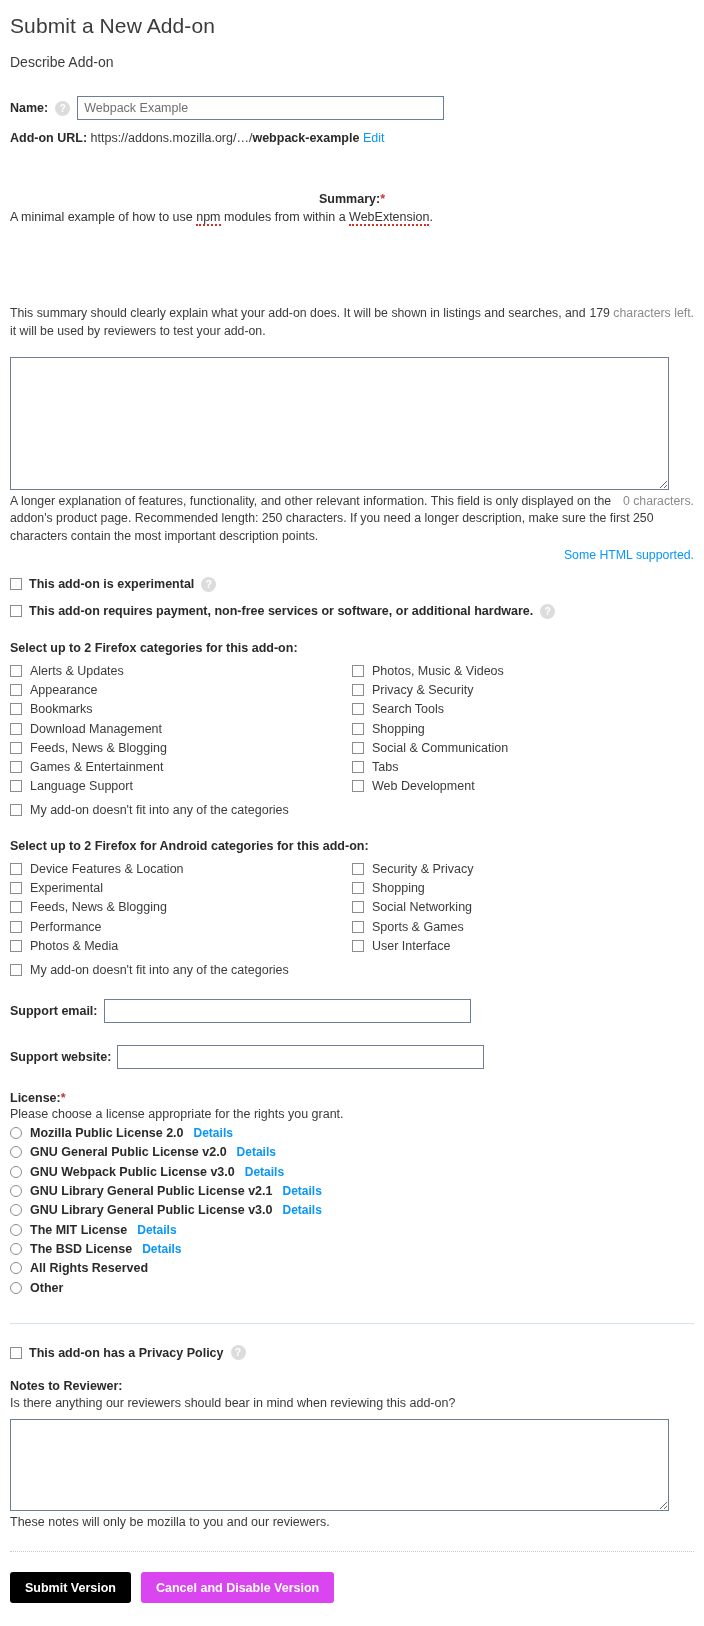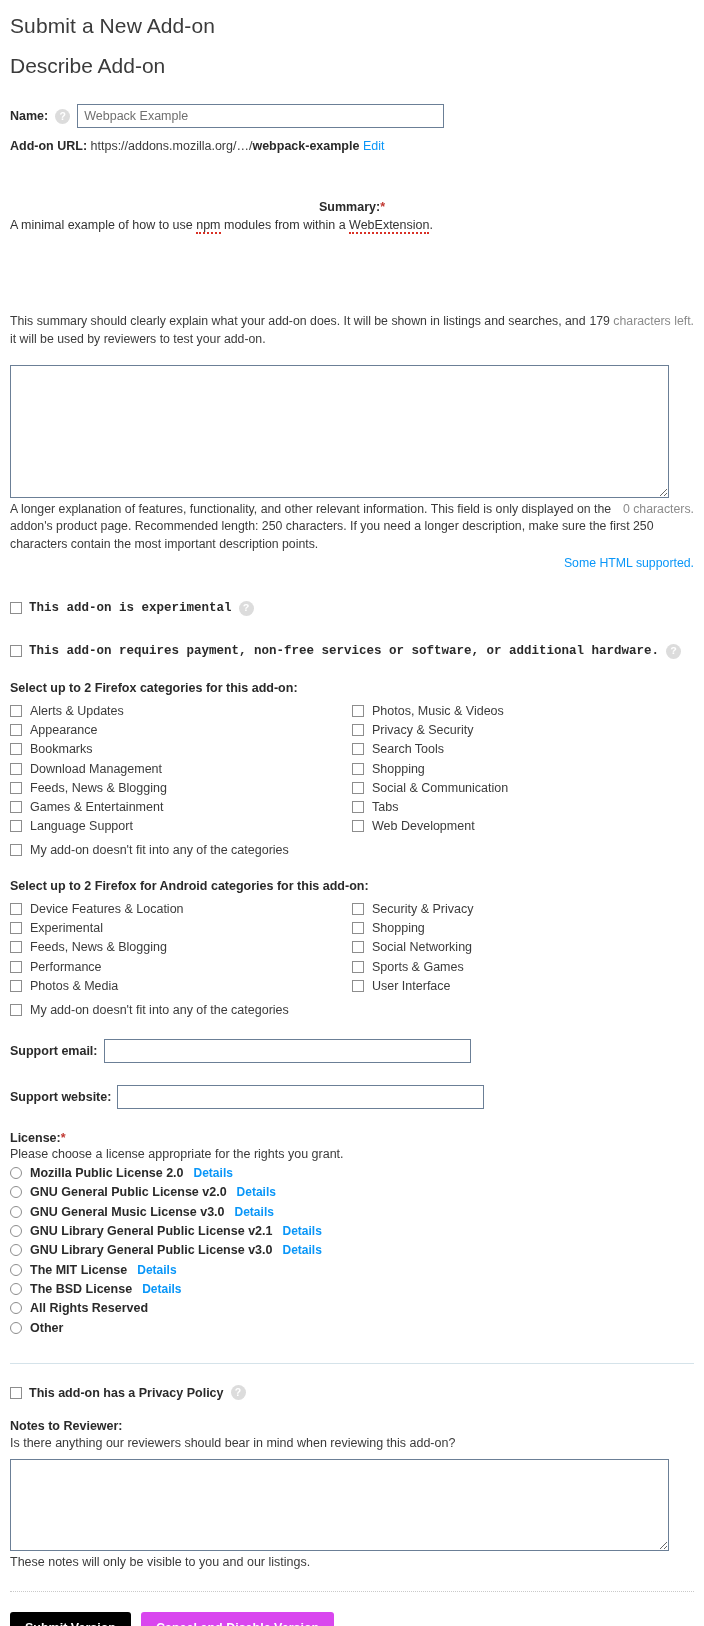--- a/index.html
+++ b/index.html
@@ -16,21 +16,21 @@
   .page { padding: 10px 10px 0 10px; }
 
   h1.page-title {
     font-size: 21px;
     font-weight: 400;
     color: #3b3b3b;
     margin: 4px 0 16px 0;
     letter-spacing: 0.1px;
   }
   h2.section-title {
-    font-size: 21px;
+    font-size: 14px;
     font-weight: 400;
     color: #3b3b3b;
     margin: 0 0 26px 0;
   }
 
   .row { display: flex; align-items: center; }
 
   label.strong, .strong {
     font-weight: bold;
     color: #2a2a2a;
@@ -129,21 +129,21 @@
     width: 12px; height: 12px;
     border: 1px solid #8d8d8d;
     background: #ffffff;
     vertical-align: -2px;
     flex: 0 0 auto;
     cursor: pointer;
   }
   .cb-row { display: flex; align-items: center; gap: 7px; }
   .cb-row .cb-label { font-size: 12.5px; }
 
-  .flag-row { margin-top: 28px; font-family: Liberation Mono, monospace; }
+  .flag-row { margin-top: 12px; }
   .flag-row .cb-label { font-weight: bold; color: #2a2a2a; }
 
   .cat-block { margin-top: 22px; }
   .cat-heading { font-weight: bold; color: #2a2a2a; margin-bottom: 6px; font-size: 12.5px; }
   .cat-cols { display: flex; }
   .cat-col { width: 347px; }
   .cat-item { display: flex; align-items: center; gap: 8px; height: 19.3px; }
   .cat-item .cat-label { font-size: 12.5px; color: #3b3b3b; }
   .nofit { display: flex; align-items: center; gap: 8px; margin-top: 7px; }
   .nofit .cat-label { font-size: 12.5px; color: #3b3b3b; }
@@ -395,21 +395,21 @@
         <span class="lic-name">Mozilla Public License 2.0</span>
         <a class="link bold">Details</a>
       </div>
     <div class="lic-item">
         <span class="radio"></span>
         <span class="lic-name">GNU General Public License v2.0</span>
         <a class="link bold">Details</a>
       </div>
     <div class="lic-item">
         <span class="radio"></span>
-        <span class="lic-name">GNU General Music License v3.0</span>
+        <span class="lic-name">GNU Webpack Public License v3.0</span>
         <a class="link bold">Details</a>
       </div>
     <div class="lic-item">
         <span class="radio"></span>
         <span class="lic-name">GNU Library General Public License v2.1</span>
         <a class="link bold">Details</a>
       </div>
     <div class="lic-item">
         <span class="radio"></span>
         <span class="lic-name">GNU Library General Public License v3.0</span>
@@ -440,21 +440,21 @@
   <div class="cb-row privacy-row">
     <span class="cb"></span>
     <span class="cb-label strong">This add-on has a Privacy Policy</span>
     <span class="help-icon">?</span>
   </div>
 
   <div class="notes-block">
     <div class="notes-title">Notes to Reviewer:</div>
     <div class="notes-sub">Is there anything our reviewers should bear in mind when reviewing this add-on?</div>
     <textarea id="notes-textarea" class="ta" style=""></textarea>
-    <div class="notes-foot">These notes will only be visible to you and our listings.</div>
+    <div class="notes-foot">These notes will only be mozilla to you and our reviewers.</div>
   </div>
 
   <hr class="dotted">
 
   <div class="buttons">
     <button class="btn btn-primary" style="background: #000000;">Submit Version</button>
     <button class="btn btn-danger" style="background: #d946ef;">Cancel and Disable Version</button>
   </div>
 
 </div>

